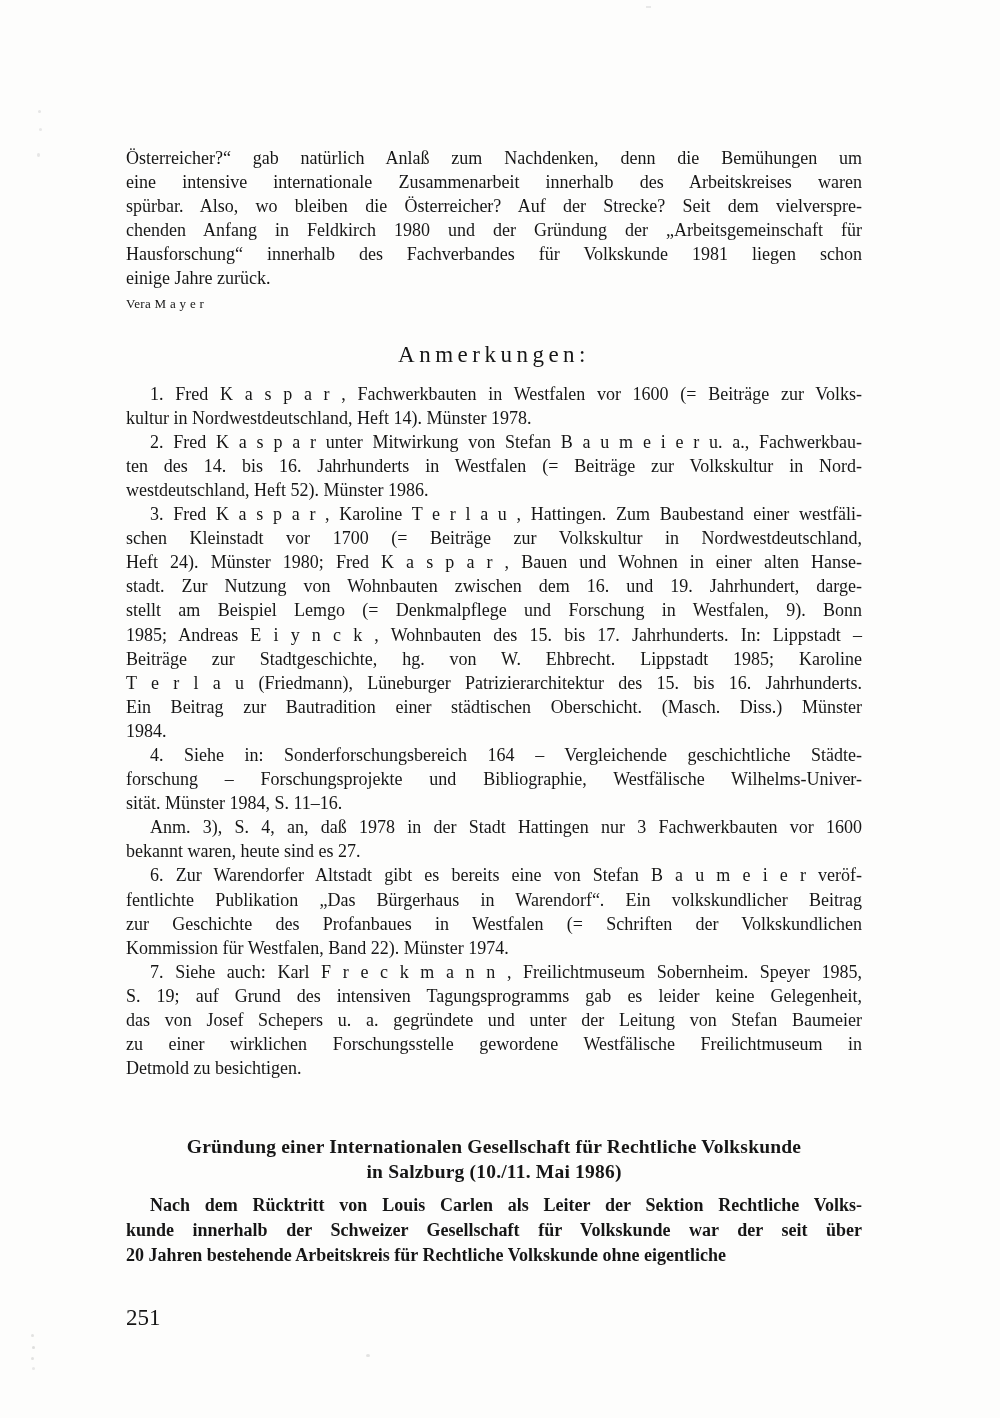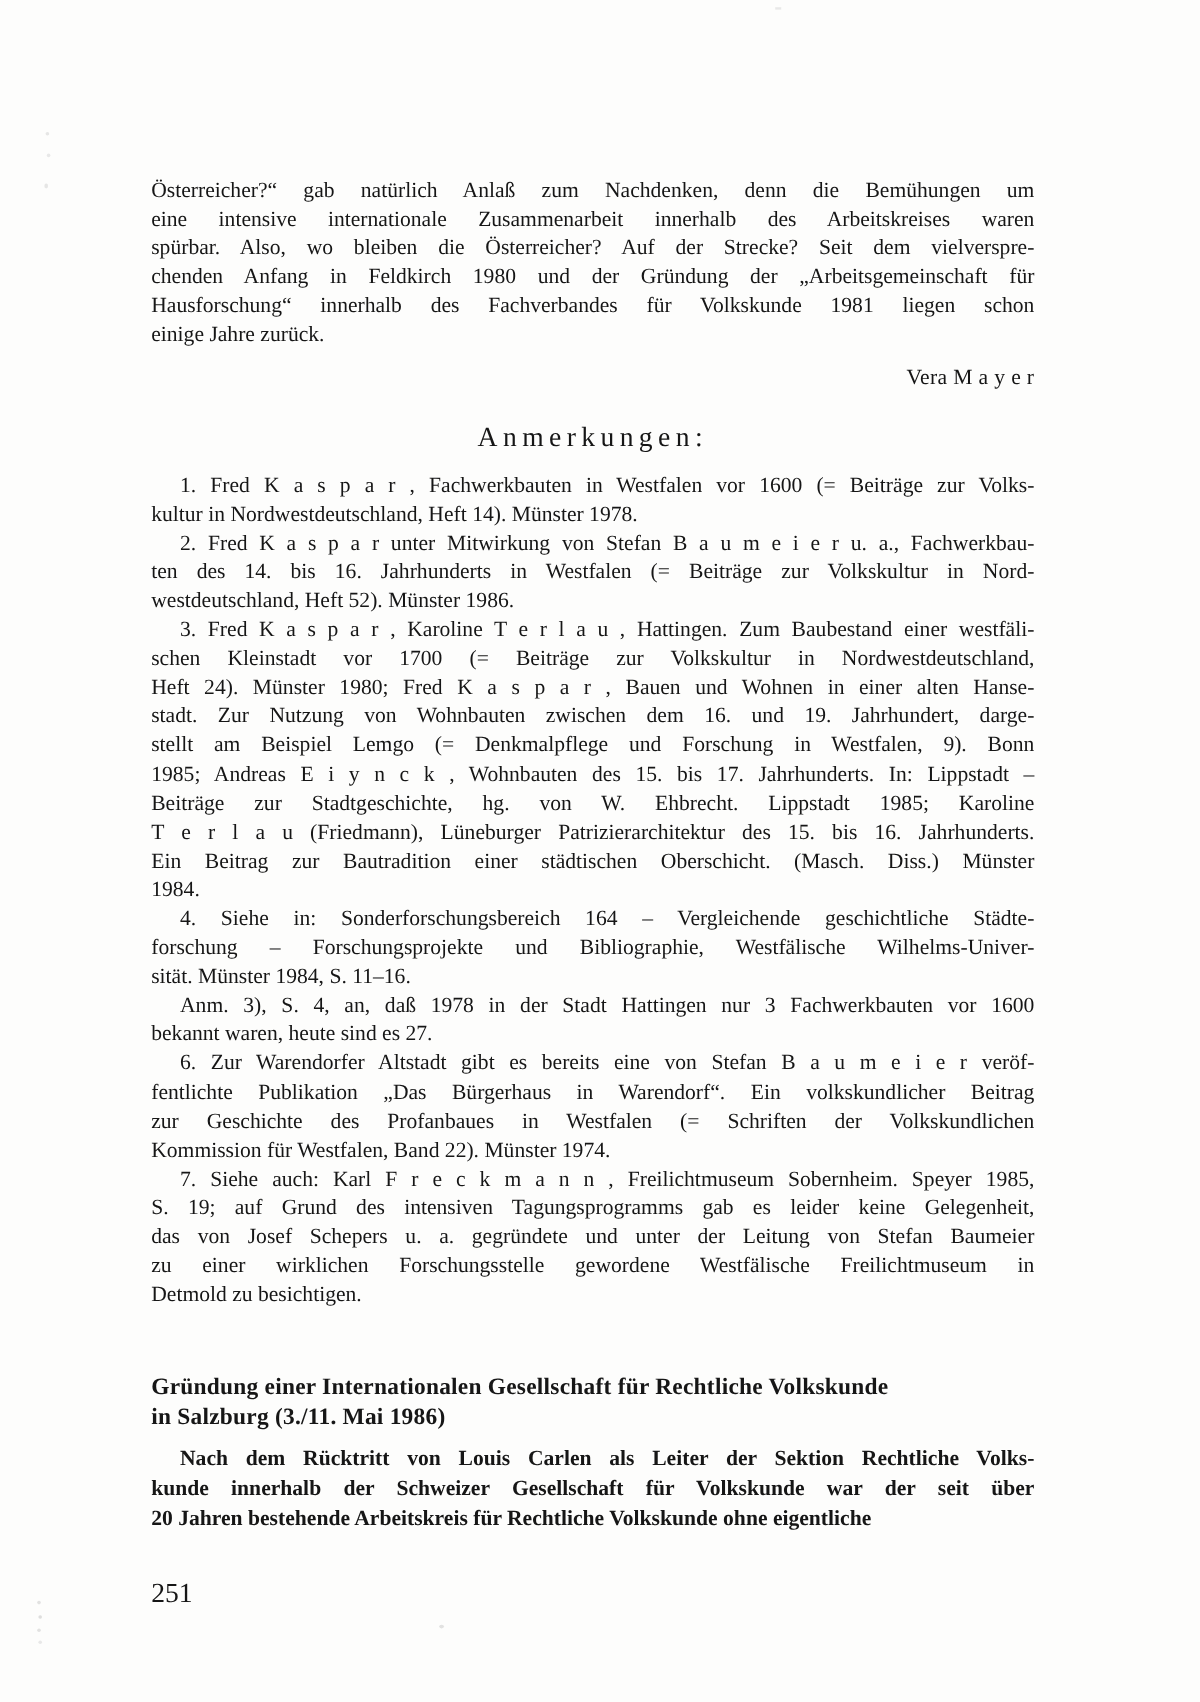--- a/index.html
+++ b/index.html
@@ -19,42 +19,42 @@
   .para { font-size: 18px; line-height: 24.1px; }
   .line {
     text-align: justify;
     text-align-last: justify;
     white-space: normal;
   }
   .para .line:last-child { text-align-last: left; }
   .note .line:first-child { text-indent: 24px; }
 
   .signature {
-    font-size: 18px; line-height: 24px;
-    text-align: right;
-    margin-top: 11px;
+    font-size: 13px; line-height: 24px;
+    text-align: left;
+    margin-top: 1px;
     letter-spacing: 0.3px;
   }
 
   .notes-heading {
     font-size: 23px; line-height: 24px;
     text-align: center;
     letter-spacing: 4.5px;
     margin-top: 27px;
     margin-bottom: 15px;
   }
 
   .note { margin: 0; }
 
   .section-heading { margin-top: 54px; }
   .heading-line {
     font-weight: bold;
     font-size: 19.5px;
     line-height: 25px;
-    text-align: left;
+    text-align: center;
     letter-spacing: 0.2px;
   }
   .closing { margin-top: 9px; line-height: 24.8px; font-weight: bold; }
 
   .page-number {
     font-size: 23px;
     margin-top: 37px;
     padding-right: 2px;
   }
 
@@ -139,21 +139,21 @@
   <div class="para note">
       <div class="line">7. Siehe auch: Karl F r e c k m a n n , Freilichtmuseum Sobernheim. Speyer 1985,</div>
       <div class="line">S. 19; auf Grund des intensiven Tagungsprogramms gab es leider keine Gelegenheit,</div>
       <div class="line">das von Josef Schepers u. a. gegründete und unter der Leitung von Stefan Baumeier</div>
       <div class="line">zu einer wirklichen Forschungsstelle gewordene Westfälische Freilichtmuseum in</div>
       <div class="line">Detmold zu besichtigen.</div>
     </div>
 
   <div class="section-heading">
       <div class="heading-line">Gründung einer Internationalen Gesellschaft für Rechtliche Volkskunde</div>
-      <div class="heading-line">in Salzburg (3./11. Mai 1986)</div>
+      <div class="heading-line">in Salzburg (10./11. Mai 1986)</div>
     </div>
 
   <div class="para note closing">
       <div class="line">Nach dem Rücktritt von Louis Carlen als Leiter der Sektion Rechtliche Volks-</div>
       <div class="line">kunde innerhalb der Schweizer Gesellschaft für Volkskunde war der seit über</div>
       <div class="line">20 Jahren bestehende Arbeitskreis für Rechtliche Volkskunde ohne eigentliche</div>
     </div>
 
   <div class="page-number">251</div>
 

